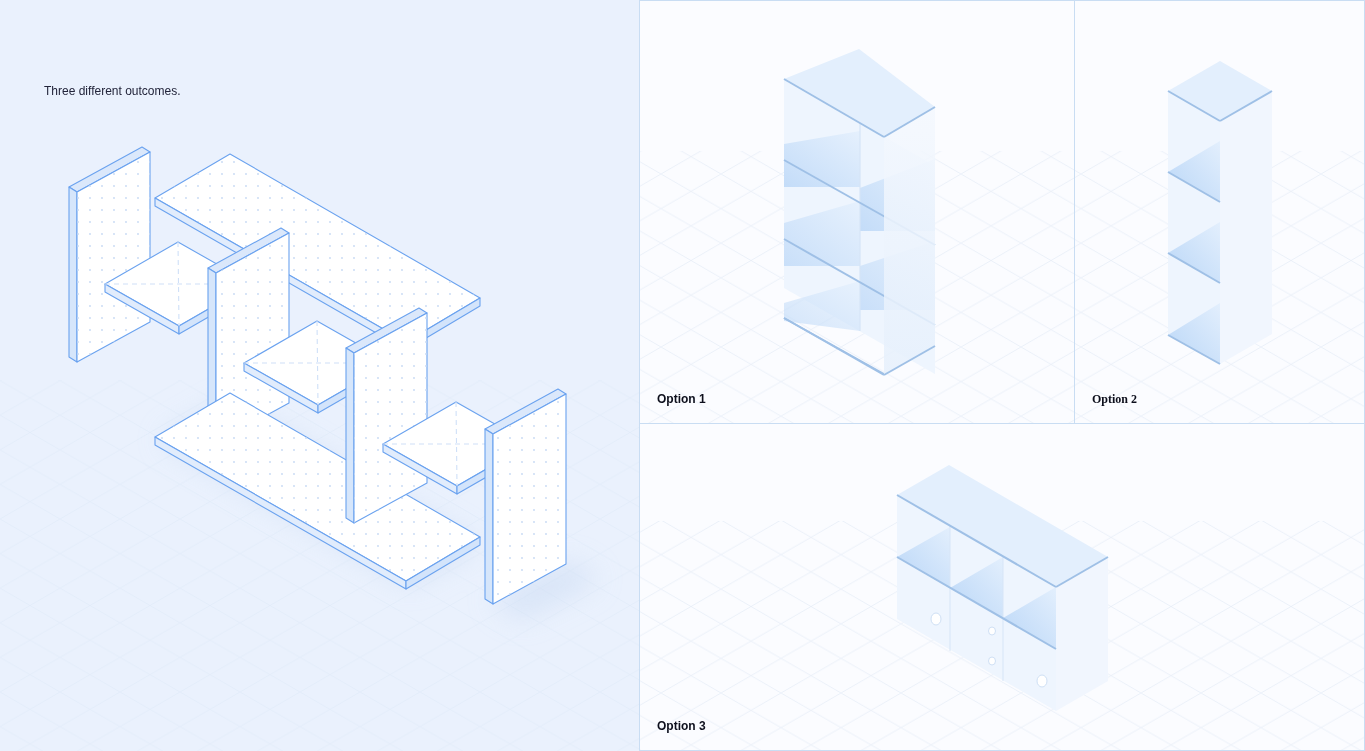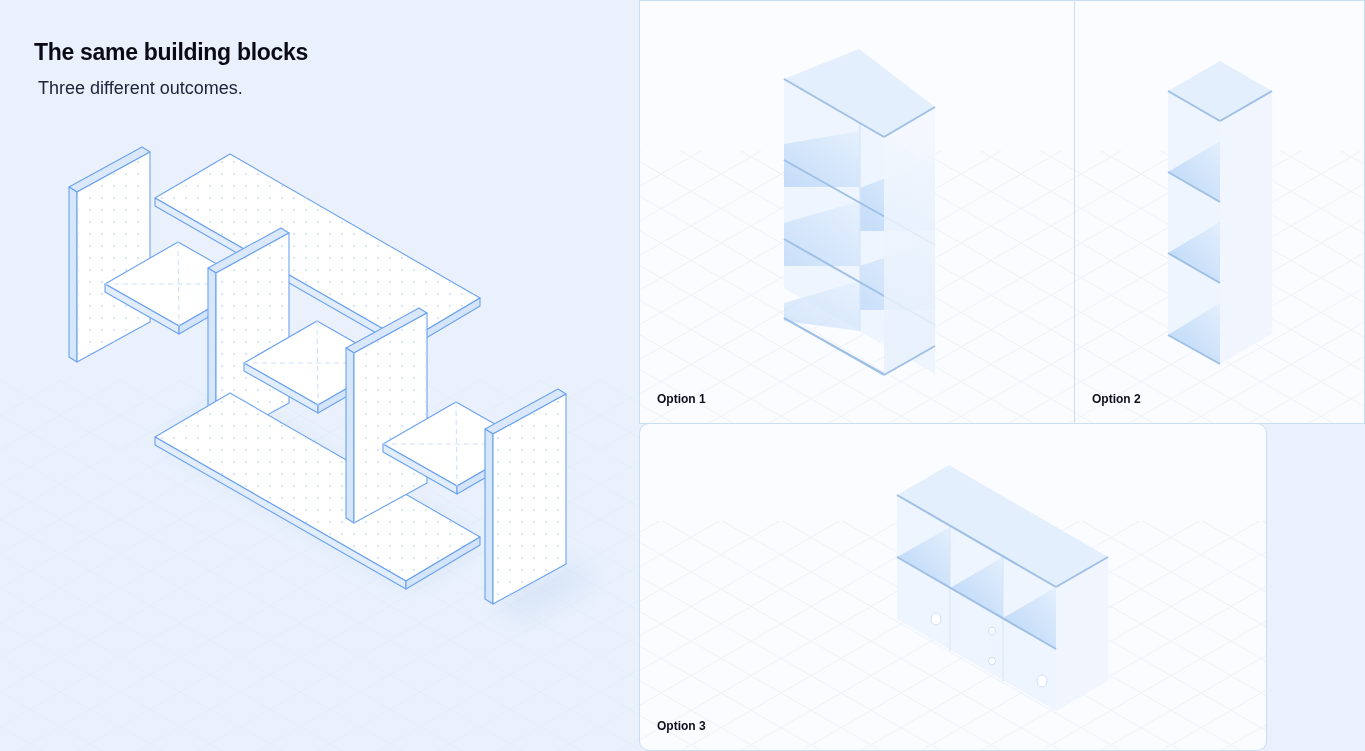--- a/index.html
+++ b/index.html
@@ -1,19 +1,19 @@
 <!DOCTYPE html>
 <html><head>
 <meta charset="utf-8">
 <style>
   html,body{margin:0;padding:0;}
   body{width:1365px;height:751px;overflow:hidden;background:#eaf1fd;font-family:"Liberation Sans",sans-serif;position:relative;}
   .left{position:absolute;left:0;top:0;width:639px;height:751px;background:#eaf1fd;}
   .title{position:absolute;left:34px;top:39px;font-size:23px;font-weight:700;color:#0a0a14;letter-spacing:-0.3px;margin:0;}
-  .subtitle{position:absolute;left:34px;top:74px;font-size:18px;color:#22243a;margin:4px;}
+  .subtitle{position:absolute;left:34px;top:74px;font-size:12px;color:#22243a;margin:10px;}
   .left svg{position:absolute;left:0;top:0;}
   .panel{position:absolute;background:#fbfcff;border:1px solid #c9ddf3;box-sizing:border-box;overflow:hidden;}
   .panel svg{position:absolute;left:0;top:0;}
   .label{position:absolute;font-size:12px;font-weight:700;color:#0d0f1c;}
 </style>
 </head>
 <body>
 
 <div class="left">
   <svg width="639" height="751" viewBox="0 0 639 751">
@@ -93,21 +93,20 @@
       </g>
 
       <g>
         <polygon points="485,429 558,389 566,394 493,434" fill="#dbe8fb"></polygon>
         <polygon points="485,429 493,434 493,604 485,599" fill="#d6e6fb"></polygon>
         <polygon points="493,434 566,394 566,564 493,604" fill="#ffffff"></polygon>
         <polygon points="493,434 566,394 566,564 493,604" fill="url(#dots)" stroke="none"></polygon>
       </g>
     </g>
   </svg>
-  <h1 class="title">The same building blocks</h1>
   <p class="subtitle">Three different outcomes.</p>
 </div>
 
 <div class="panel" style="left:639px;top:0;width:504px;height:424px;">
   <svg width="436" height="424" viewBox="639 0 436 424">
     <defs>
       <pattern id="g1" width="60" height="34.6" patternUnits="userSpaceOnUse">
         <path d="M0 0 L60 34.6 M60 0 L0 34.6" stroke="#e6edf7" stroke-width="0.8" fill="none"></path>
       </pattern>
       <linearGradient id="cellShade" x1="0" y1="1" x2="1" y2="0">
@@ -138,21 +137,21 @@
       <polygon points="783,78 858,48 934,106 883,136" fill="#e3effd" stroke="none"></polygon>
       <line x1="783" y1="78" x2="883" y2="136" stroke-width="2"></line>
       <line x1="883" y1="136" x2="934" y2="106" stroke-width="2"></line>
       <line x1="883" y1="374" x2="934" y2="345" stroke-width="2"></line>
       <line x1="783" y1="317" x2="883" y2="374" stroke-width="2"></line>
     </g>
   </svg>
   <span class="label" style="left:17px;top:391px;">Option 1</span>
 </div>
 
-<div class="panel" style="left:1074px;top:0;width:291px;height:424px;">
+<div class="panel" style="left:1074px;top:0;width:291px;height:424px;font-family:Liberation Serif, serif;">
   <svg width="291" height="424" viewBox="1074 0 291 424">
     <defs>
       <pattern id="g2" width="60" height="34.6" patternUnits="userSpaceOnUse">
         <path d="M0 0 L60 34.6 M60 0 L0 34.6" stroke="#e6edf7" stroke-width="0.8" fill="none"></path>
       </pattern>
       <linearGradient id="cellShade2" x1="0" y1="1" x2="1" y2="0">
         <stop offset="0" stop-color="#b9d6f7"></stop>
           <stop offset="1" stop-color="#e3effd"></stop>
       </linearGradient>
     </defs>
@@ -167,21 +166,21 @@
       <line x1="1167" y1="90" x2="1219" y2="120"></line>
       <line x1="1219" y1="120" x2="1271" y2="90"></line>
       <line x1="1167" y1="171" x2="1219" y2="201"></line>
       <line x1="1167" y1="252" x2="1219" y2="282"></line>
       <line x1="1167" y1="334" x2="1219" y2="363"></line>
     </g>
   </svg>
   <span class="label" style="left:17px;top:391px;">Option 2</span>
 </div>
 
-<div class="panel" style="left:639px;top:423px;width:628px;height:328px;border-radius:10px;">
+<div class="panel" style="left:639px;top:423px;width:726px;height:328px;">
   <svg width="726" height="328" viewBox="639 423 726 328">
     <defs>
       <pattern id="g3" width="60" height="34.6" patternUnits="userSpaceOnUse">
         <path d="M0 0 L60 34.6 M60 0 L0 34.6" stroke="#e6edf7" stroke-width="0.8" fill="none"></path>
       </pattern>
       <linearGradient id="cellShade3" x1="0" y1="1" x2="1" y2="0">
         <stop offset="0" stop-color="#b9d6f7"></stop>
           <stop offset="1" stop-color="#e3effd"></stop>
       </linearGradient>
     </defs>

